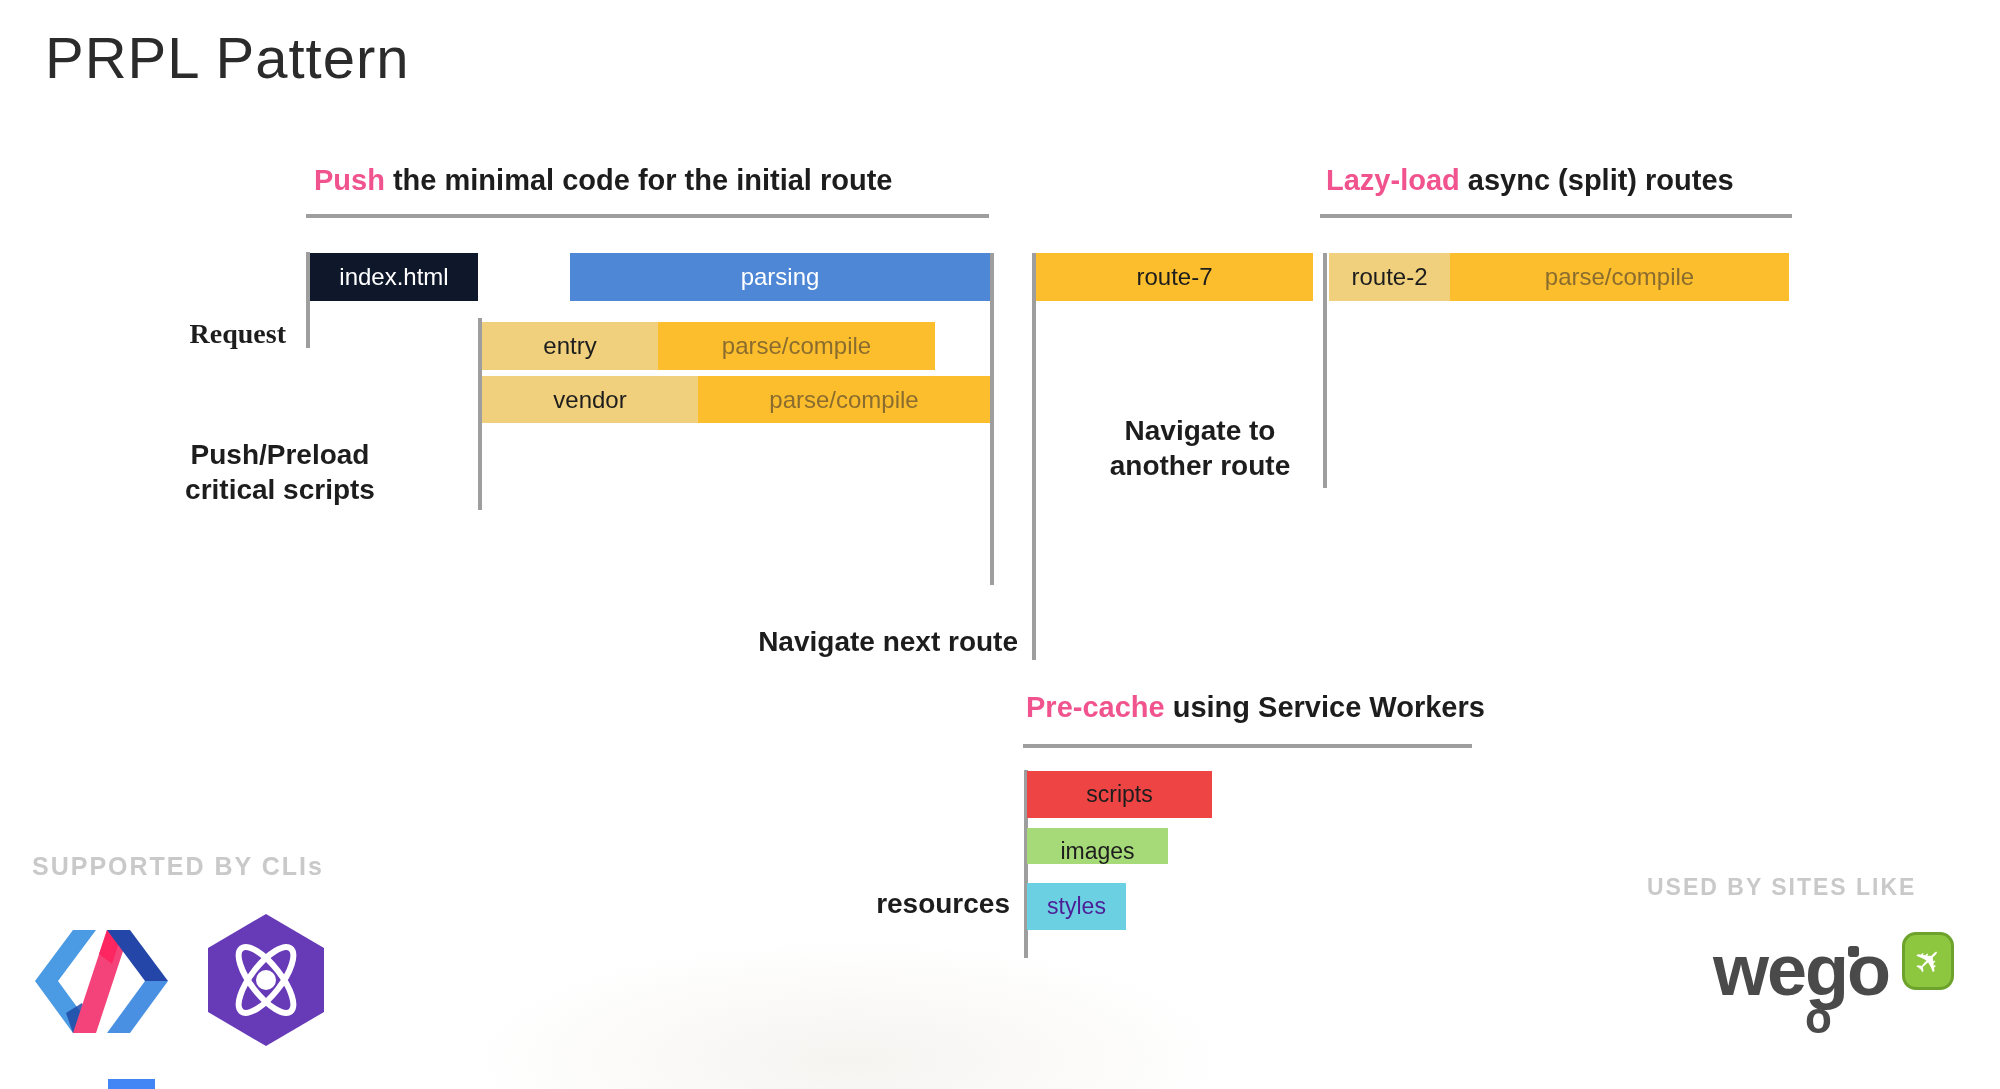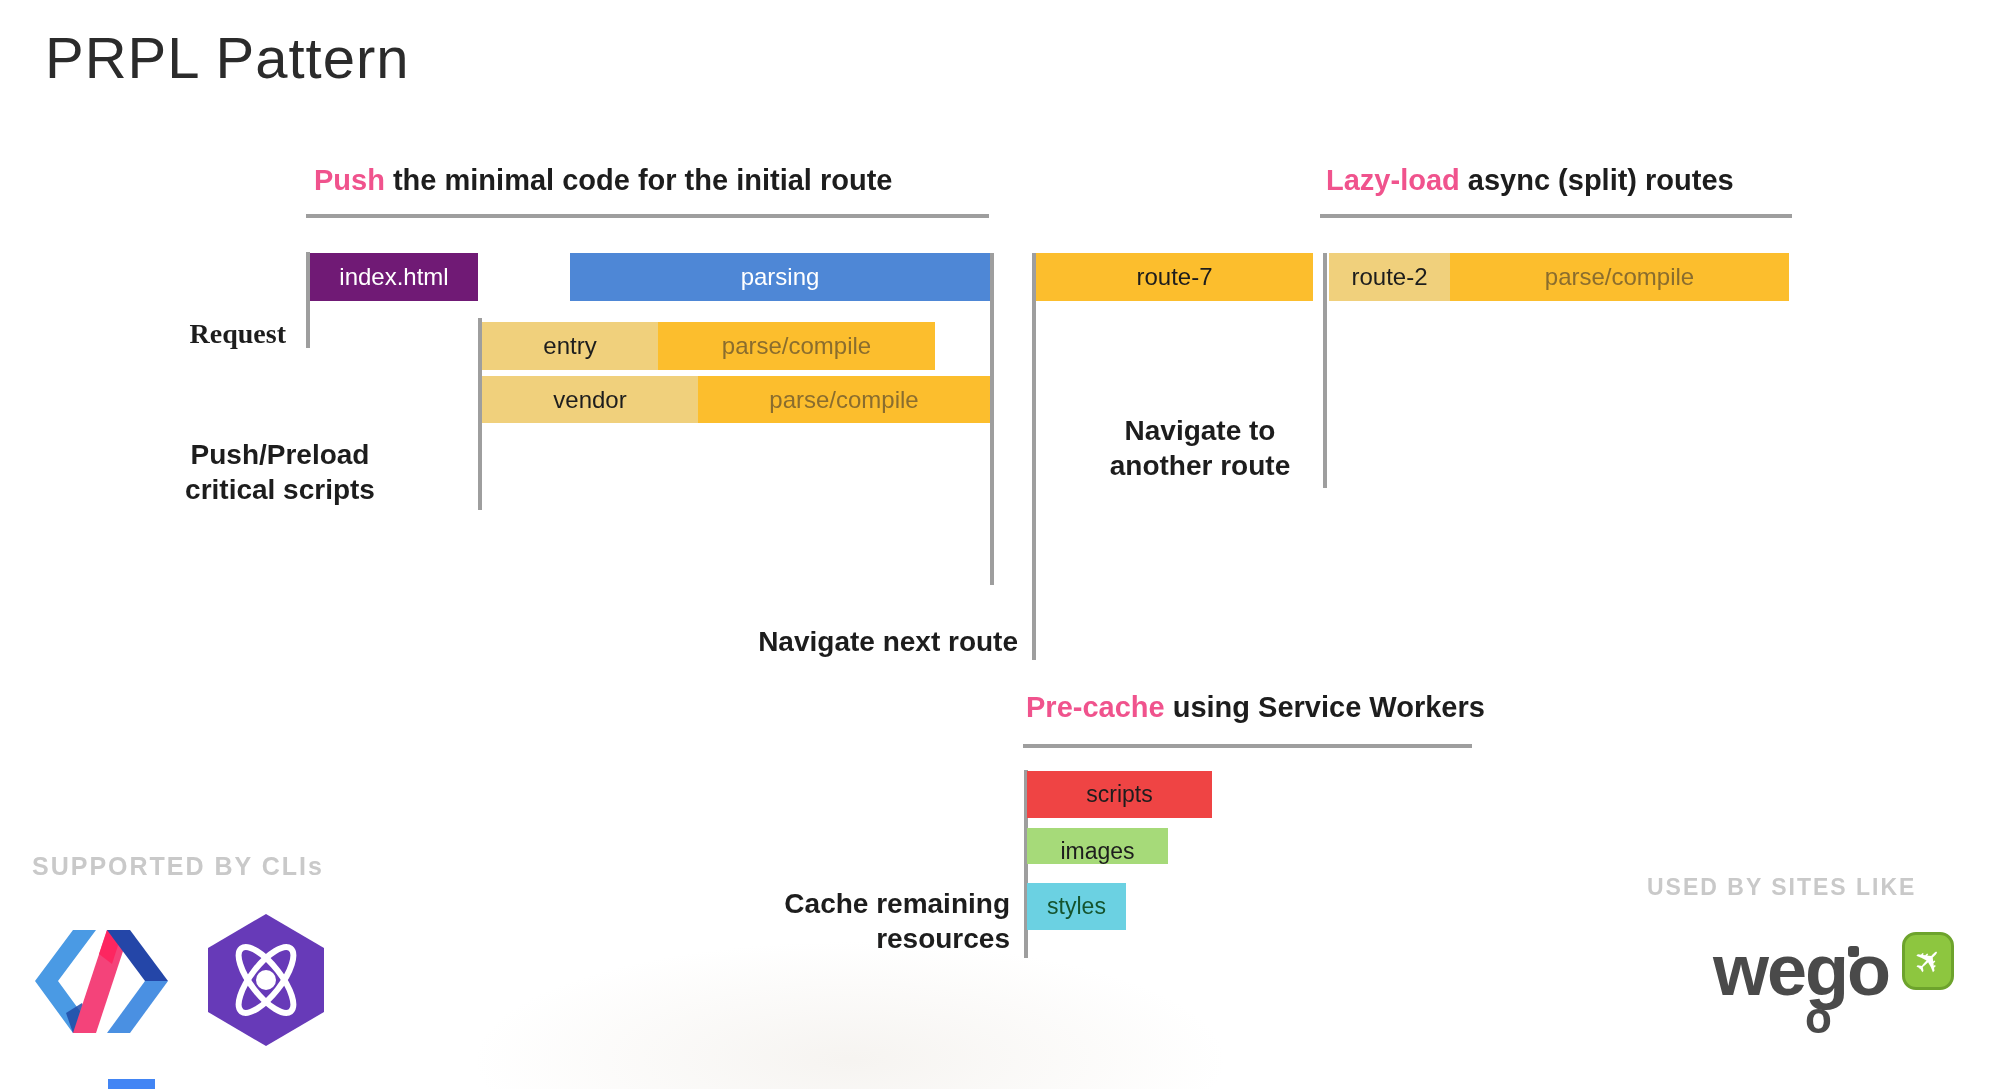--- a/index.html
+++ b/index.html
@@ -39,47 +39,46 @@
   <div class="abs heading" style="left:1026px;top:691px;"><span class="hl" style="color: rgb(240, 83, 141);">Pre-cache</span><span> using Service Workers</span></div>
   <div class="abs rule" style="left: 1023px; top: 744px; width: 449px; background-color: rgb(158, 158, 158);"></div>
 
   <div class="abs vline" style="left: 306px; top: 252px; height: 96px; background-color: rgb(158, 158, 158);"></div>
   <div class="abs vline" style="left: 478px; top: 318px; height: 192px; background-color: rgb(158, 158, 158);"></div>
   <div class="abs vline" style="left: 990px; top: 253px; height: 332px; background-color: rgb(158, 158, 158);"></div>
   <div class="abs vline" style="left: 1032px; top: 253px; height: 407px; background-color: rgb(158, 158, 158);"></div>
   <div class="abs vline" style="left: 1323px; top: 253px; height: 235px; background-color: rgb(158, 158, 158);"></div>
   <div class="abs vline" style="left: 1024px; top: 770px; height: 188px; background-color: rgb(158, 158, 158);"></div>
 
-  <div class="abs bar" style="left: 310px; top: 253px; width: 168px; height: 48px; line-height: 48px; color: rgb(255, 255, 255); background-color: #701a75;">index.html</div>
+  <div class="abs bar" style="left: 310px; top: 253px; width: 168px; height: 48px; line-height: 48px; color: rgb(255, 255, 255); background-color: #0f172a;">index.html</div>
   <div class="abs bar" style="left: 570px; top: 253px; width: 420px; height: 48px; line-height: 48px; color: rgb(255, 255, 255); background-color: rgb(78, 135, 214);">parsing</div>
   <div class="abs bar" style="left: 1036px; top: 253px; width: 277px; height: 48px; line-height: 48px; color: rgb(29, 29, 29); background-color: rgb(252, 190, 45);">route-7</div>
   <div class="abs bar" style="left: 1329px; top: 253px; width: 121px; height: 48px; line-height: 48px; color: rgb(29, 29, 29); background-color: rgb(240, 208, 124);">route-2</div>
   <div class="abs bar" style="left: 1450px; top: 253px; width: 339px; height: 48px; line-height: 48px; background-color: rgb(252, 190, 45); color: rgb(138, 109, 46);">parse/compile</div>
 
   <div class="abs bar" style="left: 482px; top: 322px; width: 176px; height: 48px; line-height: 48px; color: rgb(29, 29, 29); background-color: rgb(240, 208, 124);">entry</div>
   <div class="abs bar" style="left: 658px; top: 322px; width: 277px; height: 48px; line-height: 48px; background-color: rgb(252, 190, 45); color: rgb(138, 109, 46);">parse/compile</div>
   <div class="abs bar" style="left: 482px; top: 376px; width: 216px; height: 47px; line-height: 47px; color: rgb(29, 29, 29); background-color: rgb(240, 208, 124);">vendor</div>
   <div class="abs bar" style="left: 698px; top: 376px; width: 292px; height: 47px; line-height: 47px; background-color: rgb(252, 190, 45); color: rgb(138, 109, 46);">parse/compile</div>
 
   <div class="abs bar" style="left: 1027px; top: 771px; width: 185px; height: 47px; line-height: 47px; font-size: 23px; color: rgb(29, 29, 29); background-color: #ef4444;">scripts</div>
   <div class="abs bar" style="left: 1027px; top: 828px; width: 141px; height: 36px; line-height: 46px; font-size: 23px; color: rgb(29, 29, 29); background-color: rgb(166, 218, 121);">images</div>
-  <div class="abs bar" style="left: 1027px; top: 883px; width: 99px; height: 47px; line-height: 47px; font-size: 23px; color: #14532d; background-color: rgb(107, 209, 226);">styles</div>
+  <div class="abs bar" style="left: 1027px; top: 883px; width: 99px; height: 47px; line-height: 47px; font-size: 23px; color: #4c1d95; background-color: rgb(107, 209, 226);">styles</div>
 
   <div class="abs lbl" style="left:120px;top:316px;width:166px;text-align:right;font-family:Liberation Serif, serif;">Request</div>
   <div class="abs lbl" style="left:170px;top:437px;width:220px;text-align:center;">
     <div>Push/Preload</div>
     <div>critical scripts</div>
   </div>
   <div class="abs lbl" style="left:700px;top:624px;width:318px;text-align:right;">Navigate next route</div>
   <div class="abs lbl" style="left:1090px;top:413px;width:220px;text-align:center;">
     <div>Navigate to</div>
     <div>another route</div>
   </div>
   <div class="abs lbl" style="left:740px;top:886px;width:270px;text-align:right;">
-    <div>Cache remaining</div>
     <div>resources</div>
   </div>
 
   <div class="abs muted" style="left: 32px; top: 852px; font-size: 25px; color: rgb(201, 201, 201);">SUPPORTED BY CLIs</div>
 
   <svg class="abs" style="left:33px;top:930px;" width="137" height="103" viewBox="0 0 137 103">
     <polygon points="40,0 63,0 25,51 63,103 40,103 2,51" fill="#4a9ae4"></polygon>
     <polygon points="40,103 63,103 49,73 33,83" fill="#1f4aa5" opacity="0.85"></polygon>
     <polygon points="74,0 97,0 63,103 40,103" fill="#f4437a"></polygon>
     <polygon points="74,0 90,0 79,34 66,24" fill="#ff1f5a" opacity="0.8"></polygon>

